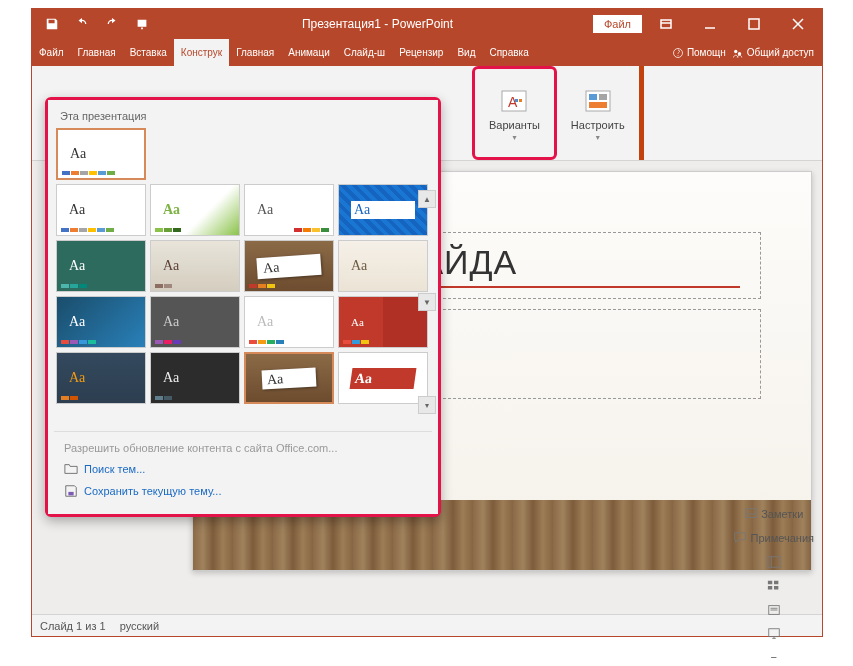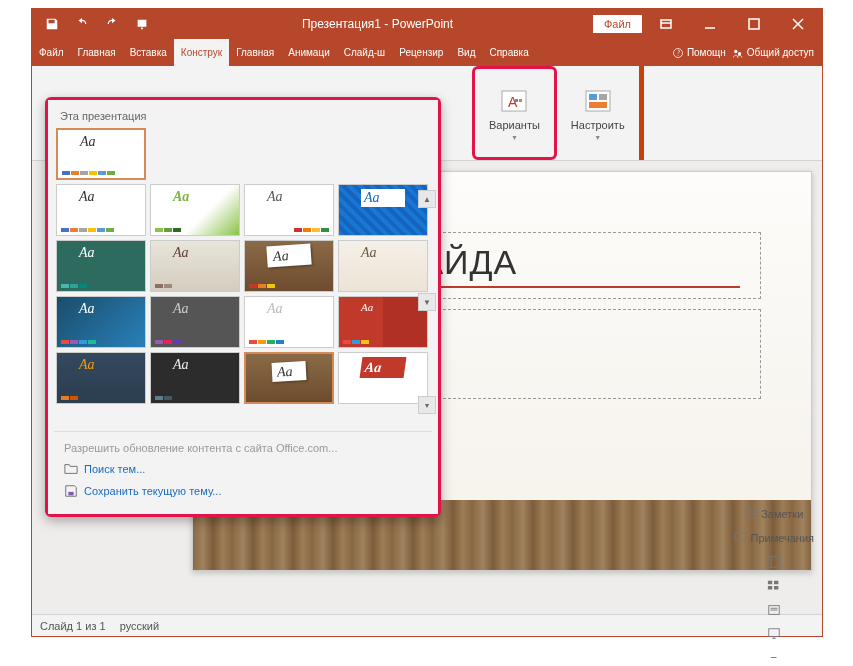--- a/index.html
+++ b/index.html
@@ -30,21 +30,21 @@
 .slide-bg { width:100%; height:100%; background:linear-gradient(#fdfcfa,#f5f1ea); border:1px solid #ccc; box-shadow:0 2px 6px rgba(0,0,0,0.2); position:relative; }
 .floor { position:absolute; bottom:0; left:0; right:0; height:70px; background:linear-gradient(90deg,#8b6a47,#a0825d,#7d5c3b,#9c7d56,#876543); background-size:40px 100%; }
 .slide-content { position:absolute; left:50px; top:60px; right:50px; }
 .dashed-box { border:1px dashed #999; padding:10px 20px; margin-bottom:10px; }
 .slide-title { font-size:34px; color:#333; letter-spacing:1px; }
 .slide-title-underline { height:2px; background:#c0392b; margin-top:4px; }
 .dropdown { position:absolute; left:45px; top:97px; width:396px; height:420px; background:#fff; border:3px solid #e3134a; border-radius:6px; box-shadow:0 4px 12px rgba(0,0,0,0.3); z-index:10; }
 .dd-inner { background:#f3f3f3; padding:6px; height:100%; display:flex; flex-direction:column; }
 .dd-section-label { font-size:11px; color:#666; padding:4px 6px; }
 .theme-row { display:flex; gap:4px; padding:2px; }
-.theme-thumb { width:90px; height:52px; background:#fff; border:1px solid #ccc; cursor:pointer; position:relative; display:flex; flex-direction:column; justify-content:flex-start; padding:4px 22px; font-size:14px; overflow:hidden;font-style:italic; }
+.theme-thumb { width:90px; height:52px; background:#fff; border:1px solid #ccc; cursor:pointer; position:relative; display:flex; flex-direction:column; justify-content:center; padding:4px 12px; font-size:14px; overflow:hidden; }
 .theme-thumb.selected { border:2px solid #d68a5a; }
 .theme-thumb .aa { font-family:Georgia,serif; }
 .theme-thumb .swatches { position:absolute; bottom:3px; left:4px; display:flex; gap:1px; }
 .theme-thumb .sw { width:8px; height:4px; }
 .tooltip { position:absolute; background:#fff; border:1px solid #888; padding:2px 6px; font-size:11px; bottom:-18px; left:30px; z-index:12; box-shadow:1px 1px 3px rgba(0,0,0,0.3); }
 .dd-scroll { width:18px; position:absolute; right:2px; top:90px; bottom:100px; display:flex; flex-direction:column; justify-content:space-between; }
 .dd-scroll-btn { height:18px; background:#e8e8e8; border:1px solid #ccc; display:flex; align-items:center; justify-content:center; cursor:pointer; font-size:8px; color:#666; }
 .dd-footer { border-top:1px solid #ddd; margin-top:auto; padding:6px 4px; }
 .dd-link { font-size:11px; color:#1a6ac4; padding:4px 6px; cursor:pointer; display:flex; align-items:center; gap:6px; }
 .dd-link.disabled { color:#999; cursor:default; }

